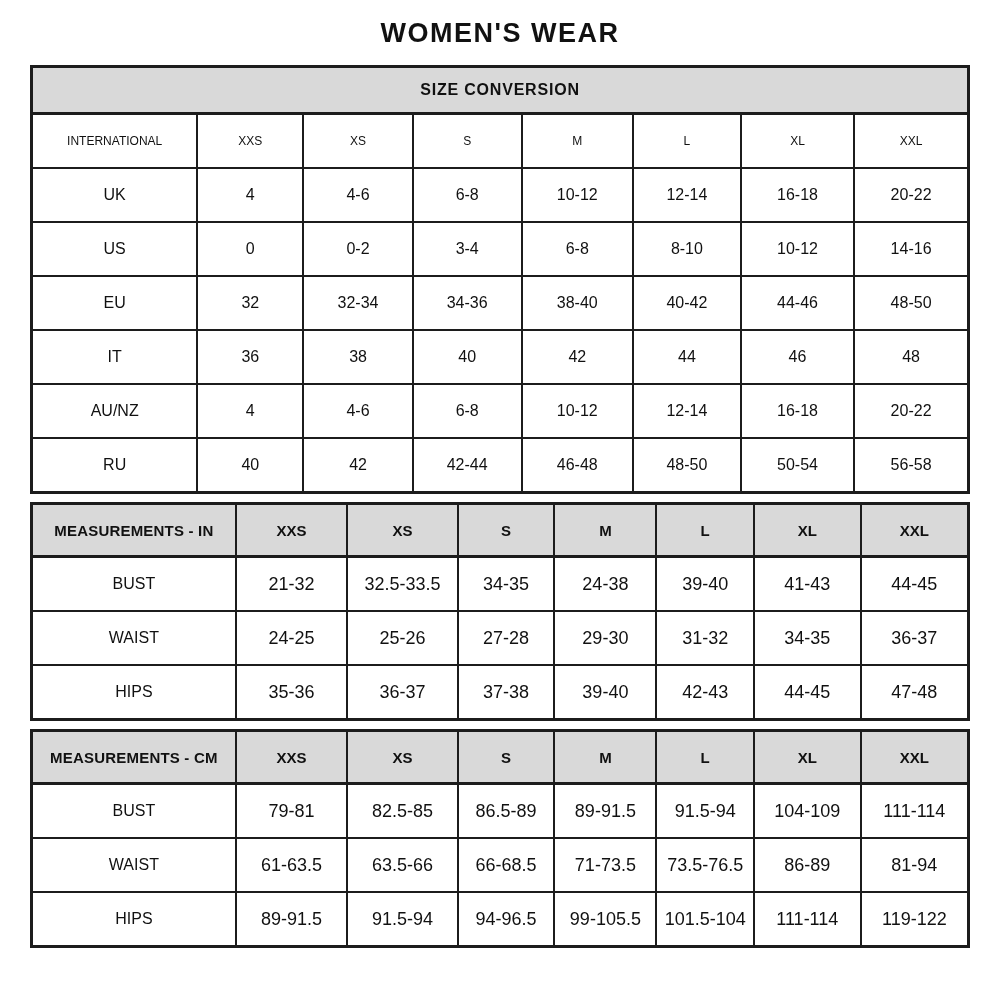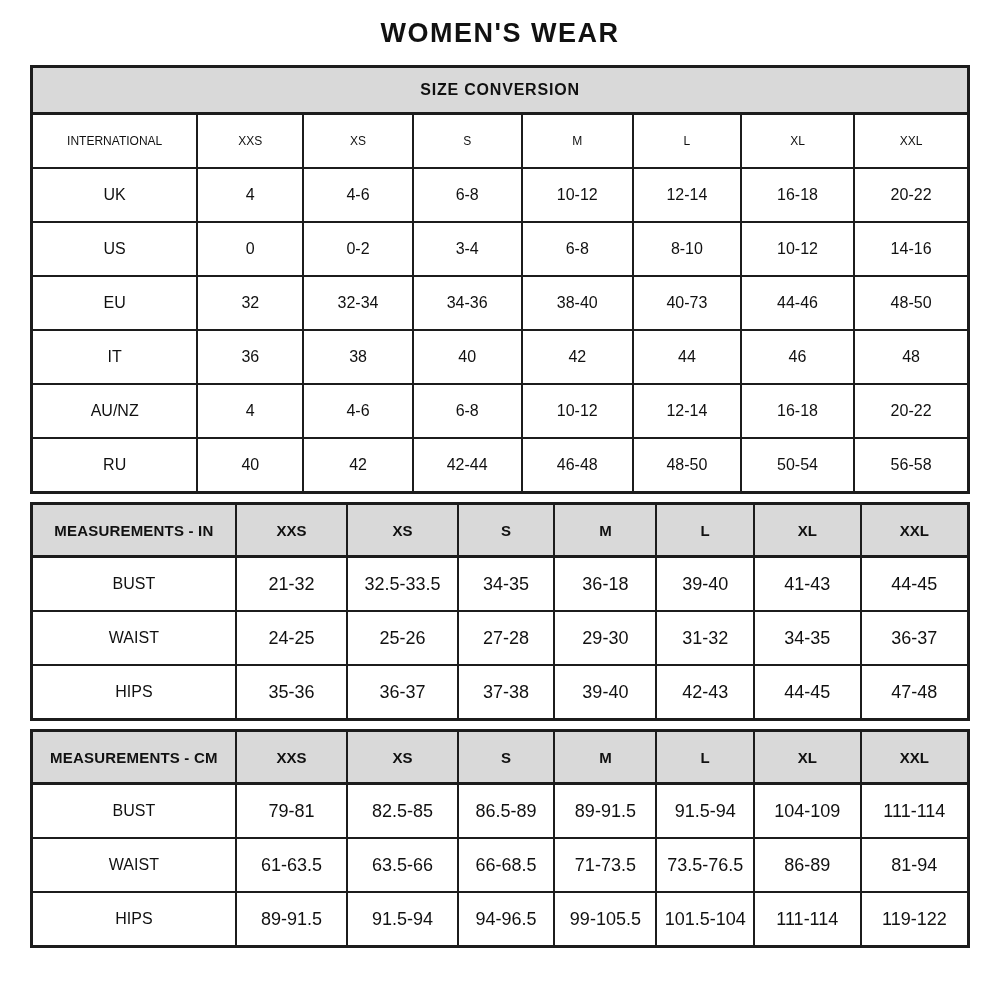--- a/index.html
+++ b/index.html
@@ -100,21 +100,21 @@
         <td class="val">8-10</td>
         <td class="val">10-12</td>
         <td class="val">14-16</td>
       </tr>
       <tr>
         <td class="lab">EU</td>
         <td class="val">32</td>
         <td class="val">32-34</td>
         <td class="val">34-36</td>
         <td class="val">38-40</td>
-        <td class="val">40-73</td>
+        <td class="val">40-42</td>
         <td class="val">44-46</td>
         <td class="val">48-50</td>
       </tr>
       <tr>
         <td class="lab">IT</td>
         <td class="val">36</td>
         <td class="val">38</td>
         <td class="val">40</td>
         <td class="val">42</td>
         <td class="val">44</td>
@@ -166,21 +166,21 @@
         <th class="size">XL</th>
         <th class="size">XXL</th>
       </tr>
     </thead>
     <tbody>
       <tr>
         <td class="lab">BUST</td>
         <td class="val">21-32</td>
         <td class="val">32.5-33.5</td>
         <td class="val">34-35</td>
-        <td class="val">36-18</td>
+        <td class="val">24-38</td>
         <td class="val">39-40</td>
         <td class="val">41-43</td>
         <td class="val">44-45</td>
       </tr>
       <tr>
         <td class="lab">WAIST</td>
         <td class="val">24-25</td>
         <td class="val">25-26</td>
         <td class="val">27-28</td>
         <td class="val">29-30</td>

